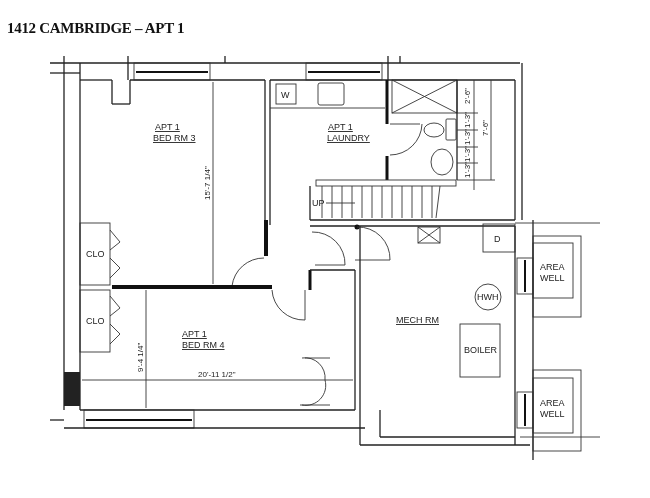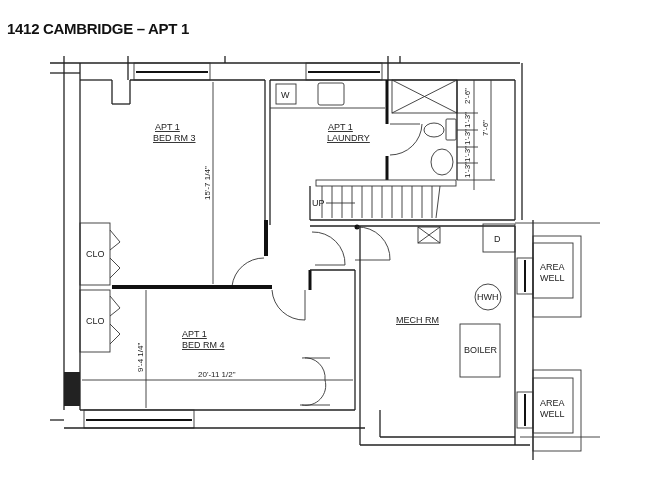--- a/index.html
+++ b/index.html
@@ -1,17 +1,17 @@
 <!DOCTYPE html>
 <html><head>
   <meta charset="utf-8">
   <style>
     html, body { margin:0; padding:0; background:#ffffff; }
     body { width:650px; height:498px; position:relative; overflow:hidden; font-family:"Liberation Sans", sans-serif; }
-    .title { position:absolute; left:7px; top:20px; font-family:Liberation Sans, sans-serif; font-weight:bold; font-size:15px; color:#111; letter-spacing:-0.3px; }
+    .title { position:absolute; left:7px; top:20px; font-family:Liberation Serif, serif; font-weight:bold; font-size:15px; color:#111; letter-spacing:-0.3px; }
     svg { position:absolute; left:0; top:0; }
     .wall { stroke:#222; stroke-width:1.3; fill:none; }
     .thin { stroke:#333; stroke-width:0.9; fill:none; }
     .heavy { stroke:#111; stroke-width:4; fill:none; }
     .lbl { font-family:"Liberation Sans", sans-serif; font-size:9px; fill:#222; }
     .lblu { font-family:"Liberation Sans", sans-serif; font-size:9px; fill:#222; text-decoration:underline; }
     .dim { font-family:"Liberation Sans", sans-serif; font-size:8px; fill:#222; }
   </style>
 </head>
 <body>

